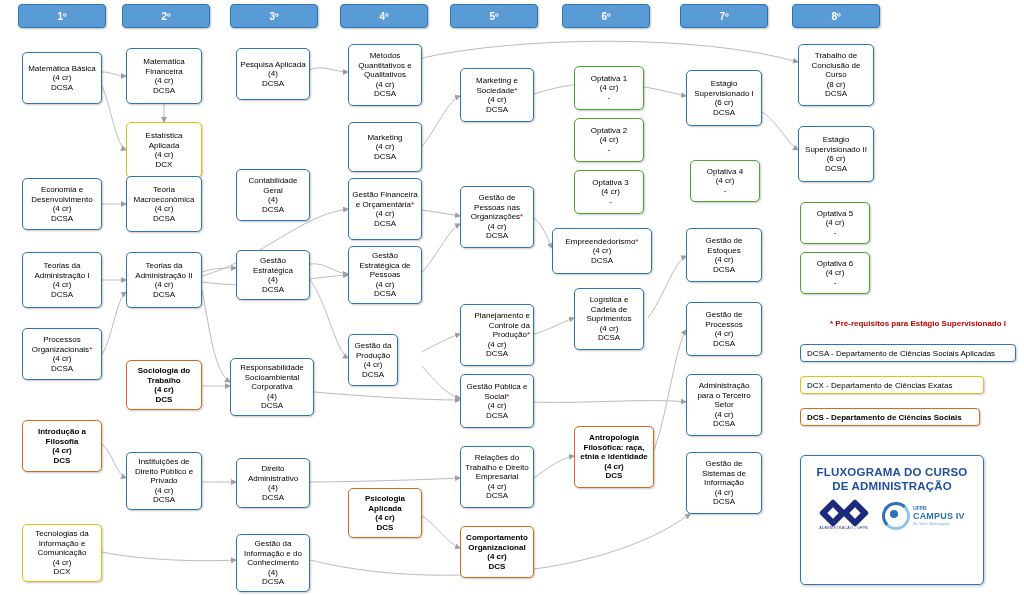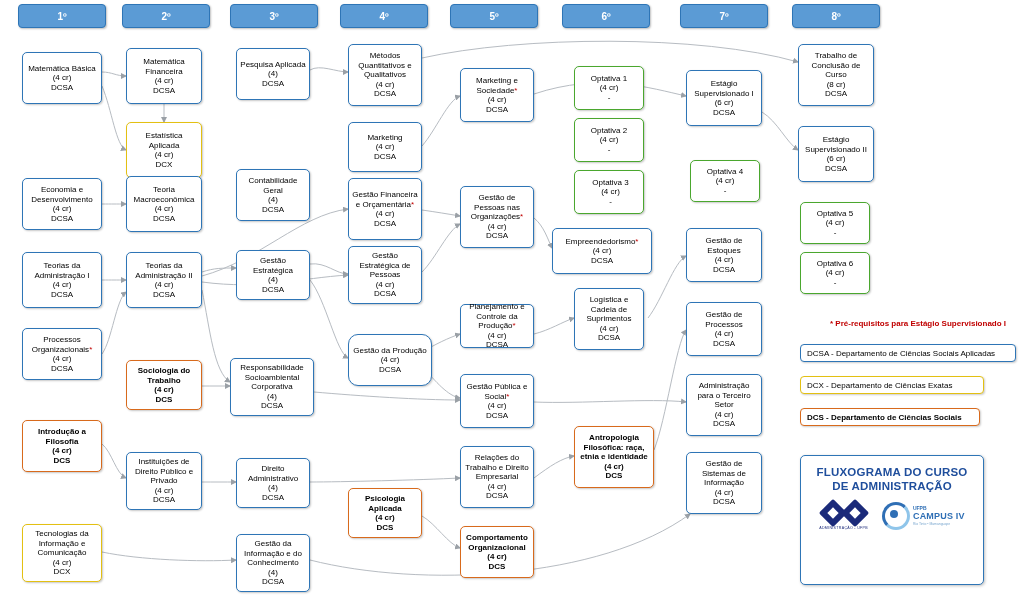--- a/index.html
+++ b/index.html
@@ -261,41 +261,41 @@
       <div class="node b-blue" style="left: 348px; top: 178px; width: 74px; height: 62px;">
         <div class="t">Gestão Financeira e Orçamentária<span class="ast">*</span></div>
         <div class="cr">(4 cr)</div>
         <div class="dep">DCSA</div>
       </div>
       <div class="node b-blue" style="left: 348px; top: 246px; width: 74px; height: 58px;">
         <div class="t">Gestão Estratégica de Pessoas</div>
         <div class="cr">(4 cr)</div>
         <div class="dep">DCSA</div>
       </div>
-      <div class="node b-blue" style="left: 348px; top: 334px; width: 84px; height: 52px; border-radius: 10px;">
+      <div class="node b-blue" style="left: 348px; top: 334px; width: 50px; height: 52px;">
         <div class="t">Gestão da Produção</div>
         <div class="cr">(4 cr)</div>
         <div class="dep">DCSA</div>
       </div>
       <div class="node b-orange" style="left: 348px; top: 488px; width: 74px; height: 50px;">
         <div class="t">Psicologia Aplicada</div>
         <div class="cr">(4 cr)</div>
         <div class="dep">DCS</div>
       </div>
       <div class="node b-blue" style="left: 460px; top: 68px; width: 74px; height: 54px;">
         <div class="t">Marketing e Sociedade<span class="ast">*</span></div>
         <div class="cr">(4 cr)</div>
         <div class="dep">DCSA</div>
       </div>
       <div class="node b-blue" style="left: 460px; top: 186px; width: 74px; height: 62px;">
         <div class="t">Gestão de Pessoas nas Organizações<span class="ast">*</span></div>
         <div class="cr">(4 cr)</div>
         <div class="dep">DCSA</div>
       </div>
-      <div class="node b-blue" style="left: 460px; top: 304px; width: 74px; height: 44px;">
+      <div class="node b-blue" style="left: 460px; top: 304px; width: 74px; height: 62px; text-align: right;">
         <div class="t">Planejamento e Controle da Produção<span class="ast">*</span></div>
         <div class="cr">(4 cr)</div>
         <div class="dep">DCSA</div>
       </div>
       <div class="node b-blue" style="left: 460px; top: 374px; width: 74px; height: 54px;">
         <div class="t">Gestão Pública e Social<span class="ast">*</span></div>
         <div class="cr">(4 cr)</div>
         <div class="dep">DCSA</div>
       </div>
       <div class="node b-blue" style="left: 460px; top: 446px; width: 74px; height: 62px;">

